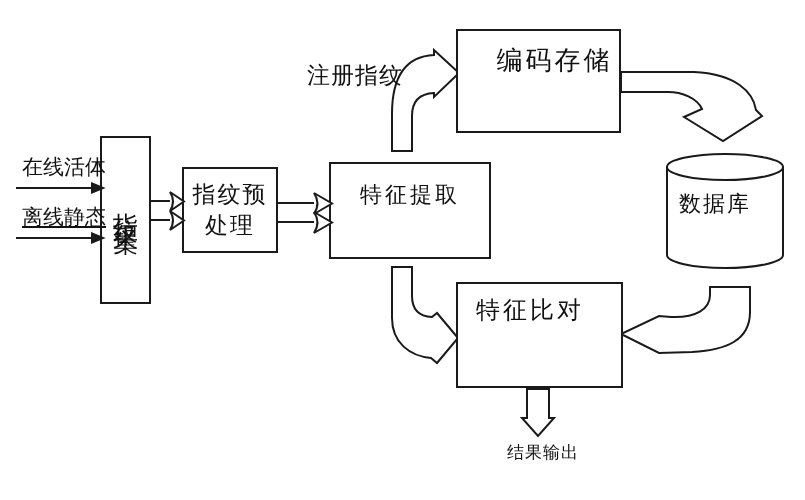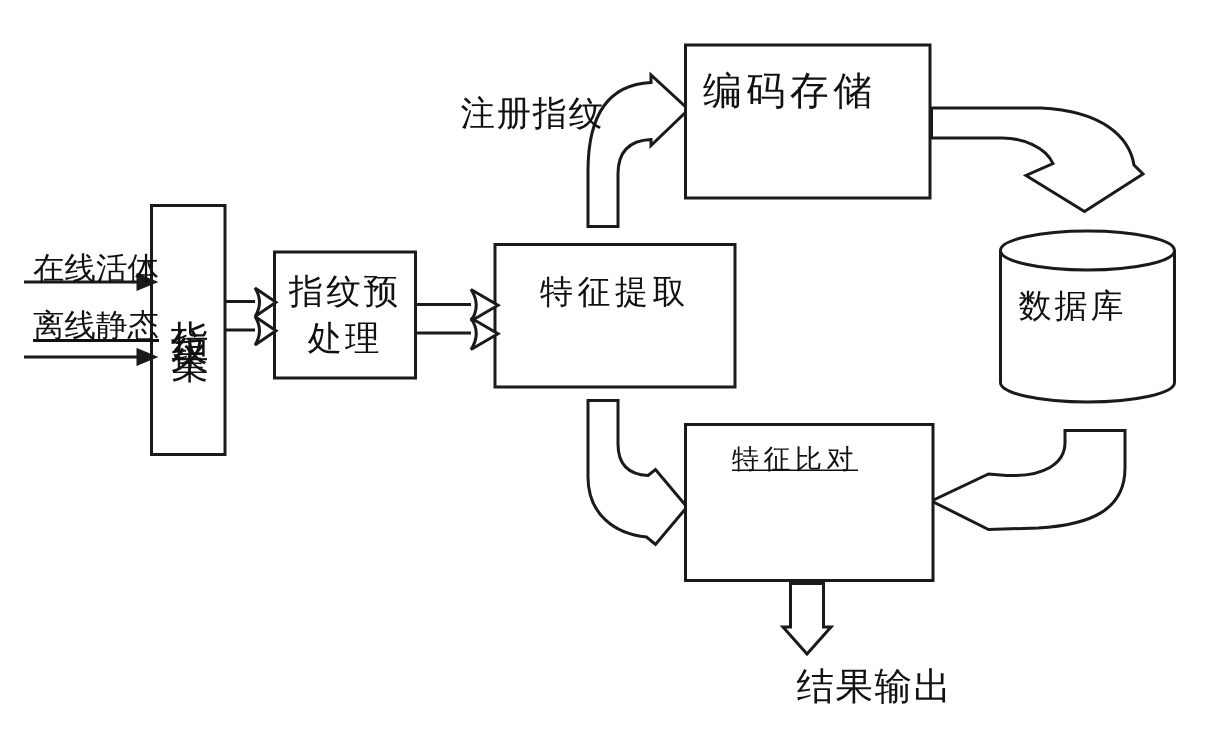--- a/index.html
+++ b/index.html
@@ -80,39 +80,39 @@
         <line x1="16" y1="188" x2="93" y2="188"></line>
         <polygon points="92,183.5 103,188 92,192.5" fill="#1a1a1a"></polygon>
       </g>
       <g>
         <line x1="16" y1="238" x2="93" y2="238"></line>
         <polygon points="92,233.5 103,238 92,242.5" fill="#1a1a1a"></polygon>
       </g>
     </g>
   </svg>
 
-  <div class="lbl" style="left:22px;top:153px;width:80px;font-size:21px;margin-top:12px;">在线活体</div>
+  <div class="lbl" style="left:22px;top:153px;width:80px;font-size:21px;">在线活体</div>
 
   <div class="lbl" style="left:22px;top:203px;width:80px;font-size:21px;text-decoration:underline;">离线静态</div>
 
   <div class="node-text" style="left:101px;top:139px;width:49px;height:132px;">
     <span class="vtext">指纹采集</span>
   </div>
 
   <div class="node-text" style="left:183px;top:168px;width:94px;height:84px;flex-direction:column;font-size:23px;line-height:31px;letter-spacing:2px;">
     <span>指纹预</span>
     <span>处理</span>
   </div>
 
   <div class="lbl" style="left:330px;top:180px;width:160px;font-size:22px;letter-spacing:3px;">特征提取</div>
 
-  <div class="lbl" style="left:437px;top:43px;width:179px;font-size:26px;letter-spacing:3px;">编码存储</div>
+  <div class="lbl" style="left:465px;top:43px;width:179px;font-size:26px;letter-spacing:3px;">编码存储</div>
 
-  <div class="lbl" style="left:457px;top:294px;width:146px;font-size:18px;letter-spacing:3px;text-decoration:underline;">特征比对</div>
+  <div class="lbl" style="left:457px;top:294px;width:146px;font-size:24px;letter-spacing:3px;">特征比对</div>
 
   <div class="lbl" style="left:667px;top:189px;width:96px;font-size:22px;letter-spacing:2px;">数据库</div>
 
   <div class="lbl" style="left:303px;top:60px;width:104px;font-size:23px;letter-spacing:1px;">注册指纹</div>
 
 
-  <div class="lbl" style="left:491px;top:441px;width:104px;font-size:25px;letter-spacing:1px;margin-left:40px;">结果输出</div>
+  <div class="lbl" style="left:491px;top:441px;width:104px;font-size:17px;letter-spacing:1px;">结果输出</div>
 
 </div>
 
 </body></html>

